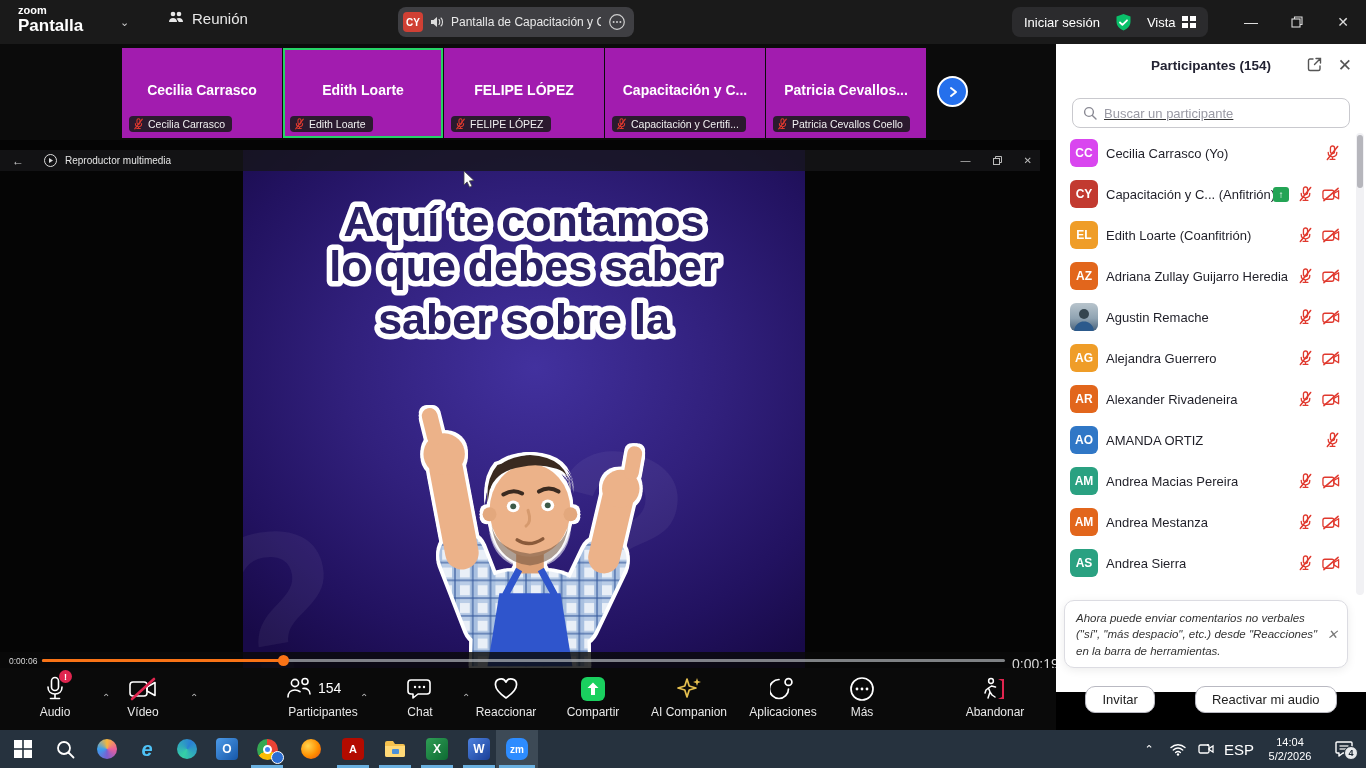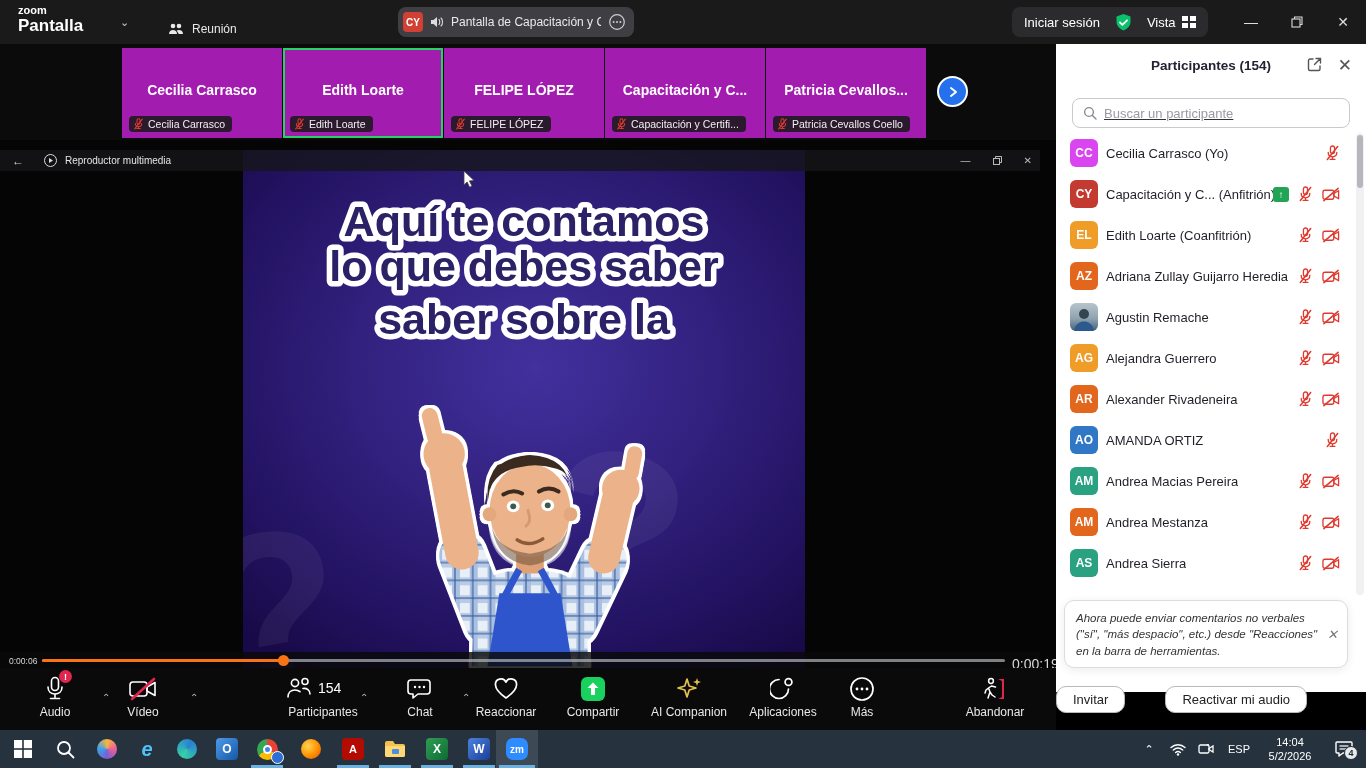--- a/index.html
+++ b/index.html
@@ -6,21 +6,21 @@
   html,body { background:#000; }
   body { font-family:"Liberation Sans", sans-serif; }
   .screen { position:relative; width:1366px; height:768px; overflow:hidden; background:#000; }
 
   
   .titlebar { position:absolute; left:0; top:0; width:1366px; height:44px; background:#1a1a1a; }
   .logo { position:absolute; left:18px; top:5px; color:#fff; cursor:default; }
   .logo .l1 { font-size:11px; font-weight:bold; line-height:11px; }
   .logo .l2 { font-size:17px; font-weight:bold; line-height:20px; }
   .logo-chevron { position:absolute; left:120px; top:16px; color:#ccc; font-size:11px; }
-  .meeting-tab { position:absolute; left:168px; top:10px; display:flex; align-items:flex-end; gap:8px; color:#e8e8e8; font-size:12px; height:26px; }
+  .meeting-tab { position:absolute; left:168px; top:10px; display:flex; align-items:flex-start; gap:8px; color:#e8e8e8; font-size:15px; height:26px; }
   .share-pill { position:absolute; left:398px; top:7px; width:236px; height:30px; background:#3f3f43; border-radius:8px; display:flex; align-items:center; gap:7px; padding:0 8px 0 5px; }
   .share-avatar { width:20px; height:20px; border-radius:4px; background:#d04034; color:#fff; font-size:10px; font-weight:bold; display:flex; align-items:center; justify-content:center; }
   .share-pill-text { color:#e9e9e9; font-size:12px; white-space:nowrap; overflow:hidden; flex:1; }
   .right-cluster { position:absolute; left:1012px; top:7px; height:30px; background:#2b2b2d; border-radius:8px; display:flex; align-items:center; gap:14px; padding:0 12px; }
   .signin { color:#fff; font-size:13px; }
   .vista { color:#fff; font-size:13px; display:flex; align-items:center; gap:6px; }
   .win-controls { position:absolute; right:0; top:0; height:44px; display:flex; }
   .win-btn { width:46px; height:44px; display:flex; align-items:center; justify-content:center; color:#ddd; font-size:14px; }
 
   
@@ -77,32 +77,32 @@
   .pavatar { position:absolute; left:14px; top:6px; width:28px; height:28px; border-radius:6px; color:#fff; font-size:12px; font-weight:bold; display:flex; align-items:center; justify-content:center; }
   .pavatar.photo { background:linear-gradient(180deg,#b8c4cc 0%, #8fa3b2 55%, #47617a 100%); overflow:hidden; }
   .pname { position:absolute; left:50px; top:13px; font-size:13px; color:#1f1f28; white-space:nowrap; max-width:200px; overflow:hidden; }
   .picons { position:absolute; right:14px; top:12px; display:flex; gap:9px; align-items:center; justify-content:flex-end; }
   .share-badge { width:16px; height:15px; border-radius:3px; background:#23a455; display:flex; align-items:center; justify-content:center; color:#fff; font-size:10px; font-weight:bold; }
   .scrollthumb { position:absolute; left:301px; top:91px; width:6px; height:53px; border-radius:3px; background:#b6b6bc; }
   .scrolltrack { position:absolute; left:300px; top:89px; width:8px; height:462px; background:#f1f1f4; border-radius:4px; z-index:-0; }
   .toast { position:absolute; left:8px; top:556px; width:284px; height:68px; background:#fff; border:1px solid #dcdce2; border-radius:10px; box-shadow:0 2px 10px rgba(0,0,0,.08); padding:9px 26px 9px 11px;font-style:italic; }
   .toast-text { font-size:11.5px; color:#333; line-height:1.42; }
   .toast-close { position:absolute; right:9px; top:26px; color:#777; font-size:13px; }
-  .panel-actions { position:absolute; left:0; top:642px; width:310px; display:flex; gap:40px; }
+  .panel-actions { position:absolute; left:0; top:642px; width:310px; display:flex; justify-content:center; gap:40px; }
   .panel-btn { height:27px; padding:0 16px; border:1px solid #b9b9c2; border-radius:10px; background:#fff; font-size:13px; color:#222; display:flex; align-items:center; font-family:"Liberation Sans",sans-serif; }
 
   
   .taskbar { position:absolute; left:0; top:730px; width:1366px; height:38px; background:#26323e; }
   .tb-icon { position:absolute; top:0; width:38px; height:38px; display:flex; align-items:center; justify-content:center; }
   .tb-underline { position:absolute; bottom:0; left:3px; right:3px; height:3px; background:#6ab0e0; }
   .tb-glyph { width:22px; height:22px; border-radius:4px; display:flex; align-items:center; justify-content:center; font-weight:bold; font-size:13px; color:#fff; }
   .tb-zoom-tile { background:#3d4a56; }
   .tb-right { position:absolute; right:0; top:0; height:38px; display:flex; align-items:center; color:#fff; }
   .tb-clock { text-align:center; font-size:11px; line-height:1.3; color:#fff; width:64px; }
-  .tb-lang { font-size:11px; }
+  .tb-lang { font-size:15px; }
   .notif-badge { position:absolute; right:-5px; bottom:-3px; width:14px; height:14px; border-radius:50%; background:#e8eaec; color:#1b2733; font-size:9px; font-weight:bold; display:flex; align-items:center; justify-content:center; border:1px solid #26323e; }
   svg { display:block; }
 </style>
 </head>
 <body>
 
 <div class="screen">
 
   <div class="titlebar">
     <div class="logo">

